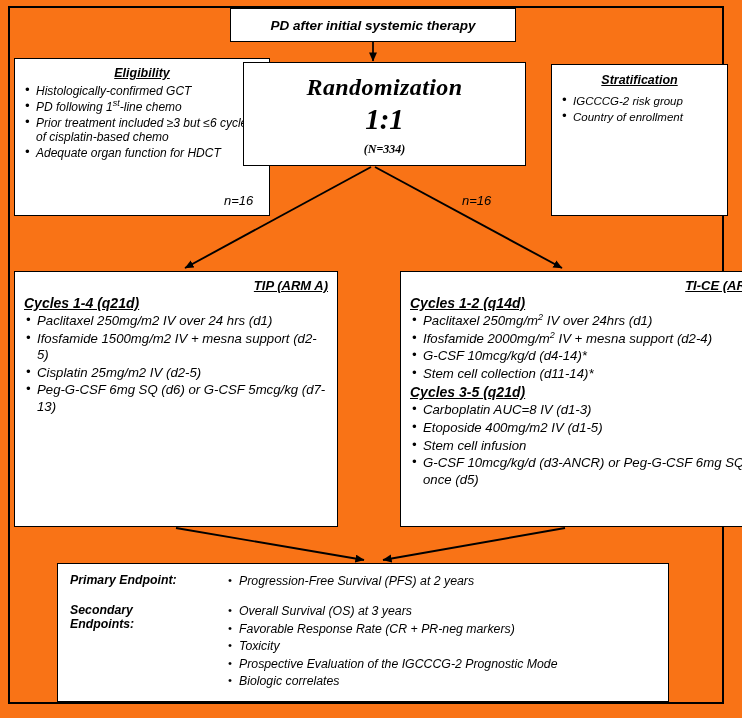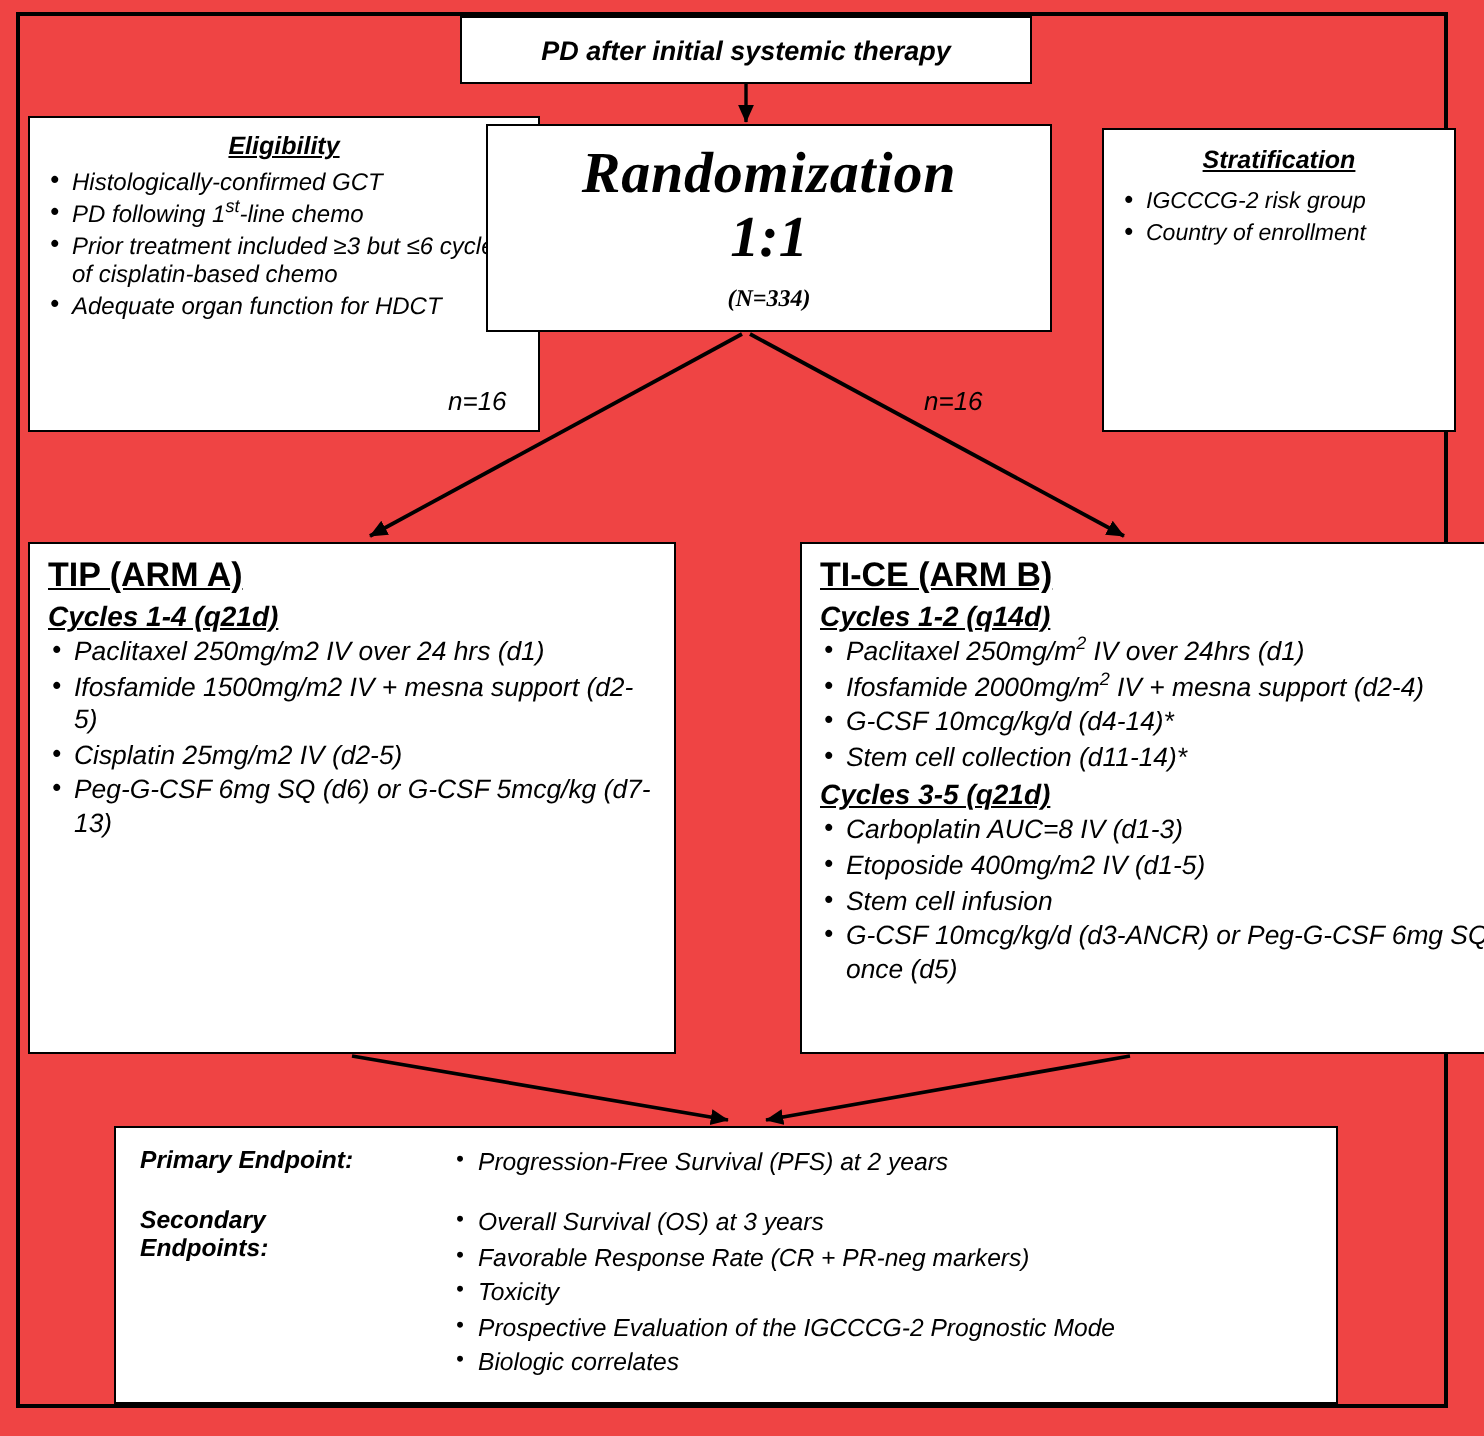--- a/index.html
+++ b/index.html
@@ -8,21 +8,21 @@
     background: #ffffff;
   }
   body {
     font-family: "Liberation Sans", sans-serif;
     color: #000000;
   }
   #page {
     position: relative;
     width: 742px;
     height: 718px;
-    background: #ef4444;
+    background: #f97316;
     overflow: hidden;
   }
   
   #outer-frame {
     position: absolute;
     left: 8px;
     top: 6px;
     width: 716px;
     height: 698px;
     border: 2.5px solid #000;
@@ -77,21 +77,21 @@
   #box-elig ul.bl > li { margin-bottom: 1.5px; }
   
   #box-rand {
     left: 243px; top: 62px; width: 283px; height: 104px;
     display: flex; flex-direction: column;
     align-items: center; justify-content: center;
   }
   #box-rand .r1 {
     font-family: "Liberation Serif", serif;
     font-style: italic; font-weight: bold;
-    font-size: 29px; line-height: 32px; letter-spacing: .4px;
+    font-size: 24px; line-height: 32px; letter-spacing: .4px;
   }
   #box-rand .r2 {
     font-family: "Liberation Serif", serif;
     font-style: italic; font-weight: bold;
     font-size: 29px; line-height: 32px;
   }
   #box-rand .r3 {
     font-family: "Liberation Serif", serif;
     font-style: italic; font-weight: bold;
     font-size: 12px; margin-top: 7px;
@@ -106,22 +106,22 @@
   
   #box-arma {
     left: 14px; top: 271px; width: 324px; height: 256px;
     padding: 6px 9px 0 9px;
   }
   #box-armb {
     left: 400px; top: 271px; width: 384px; height: 256px;
     padding: 6px 9px 0 9px;
   }
   .arm-title {
-    text-align: left; font-weight: bold; 
-    text-decoration: underline; font-size: 17px;
+    text-align: right; font-weight: bold; font-style: italic;
+    text-decoration: underline; font-size: 13px;
     margin-bottom: 2px;
   }
   .cyc-head {
     font-weight: bold; font-style: italic; text-decoration: underline;
     font-size: 14px; margin: 2px 0 2px 0;
   }
   .arm-list { font-size: 13.2px; line-height: 16.6px; }
   .arm-list > li { margin-bottom: 1px; }
   sup { font-size: 9px; vertical-align: super; line-height: 0; }
   

